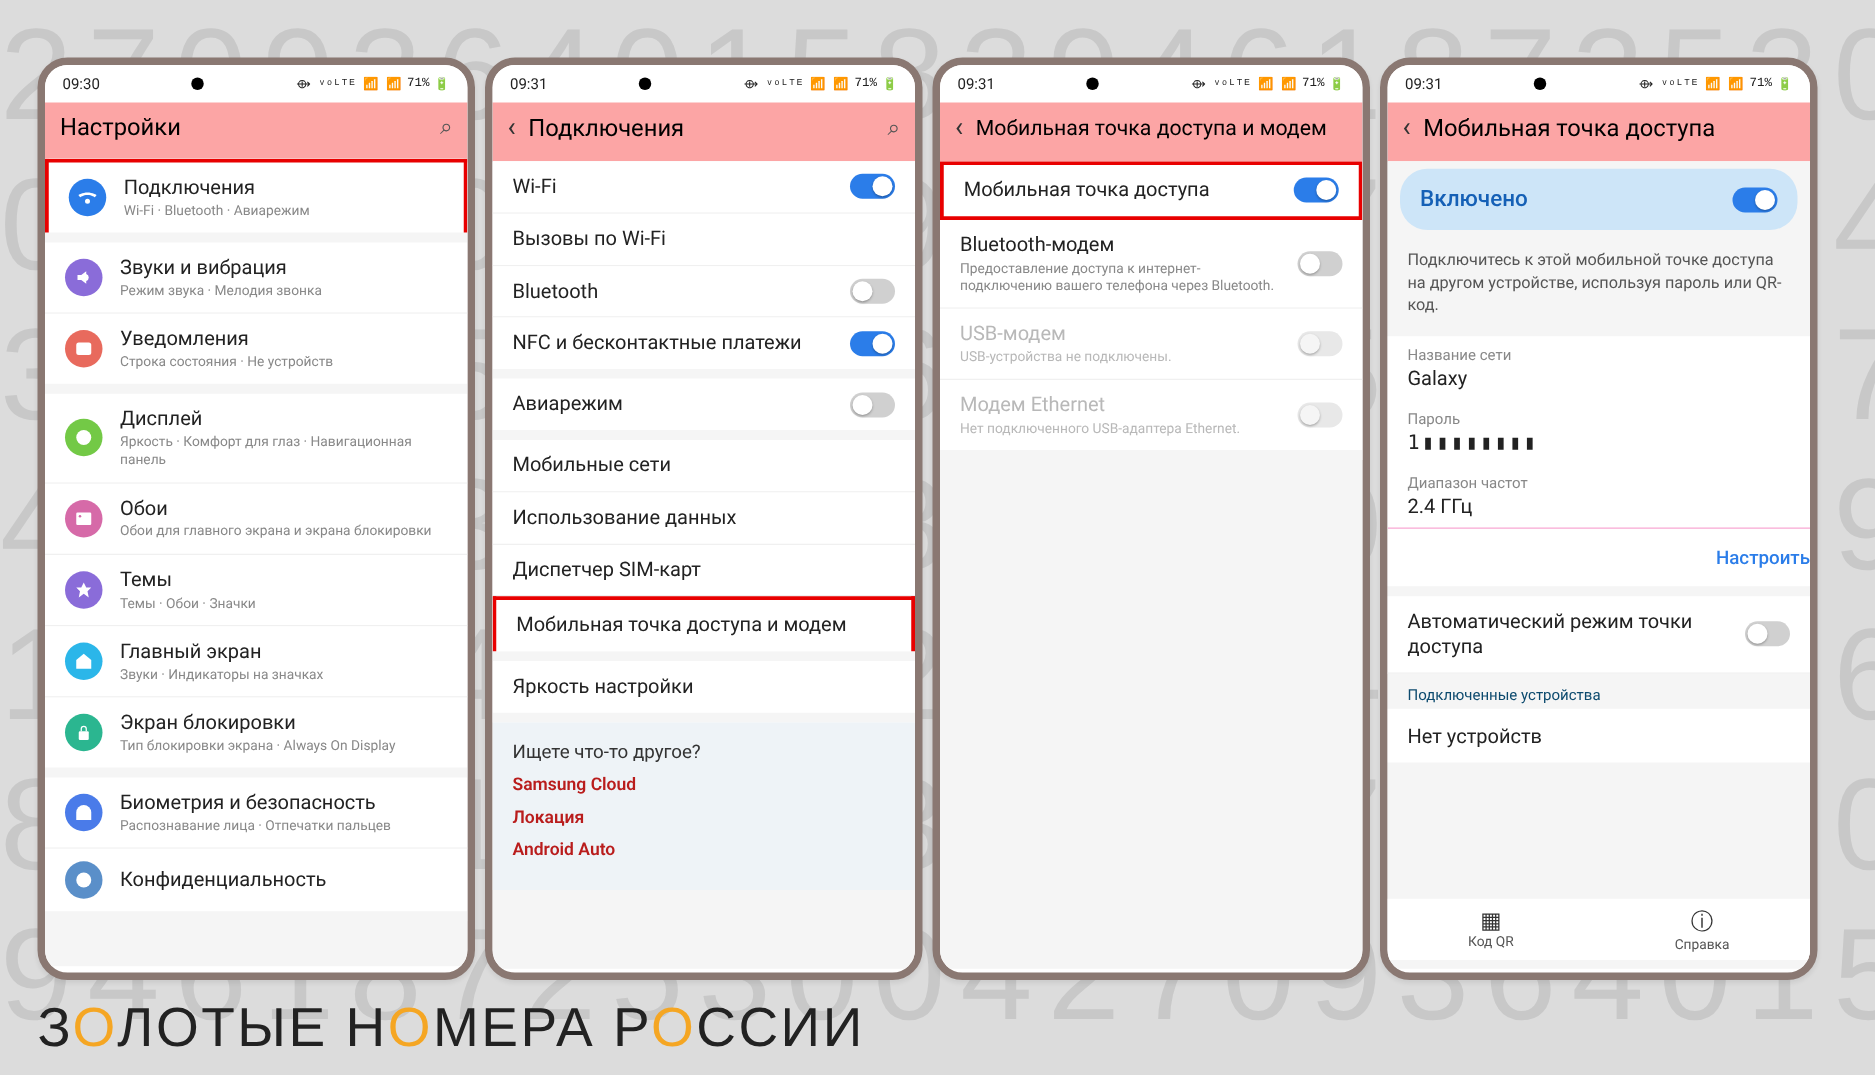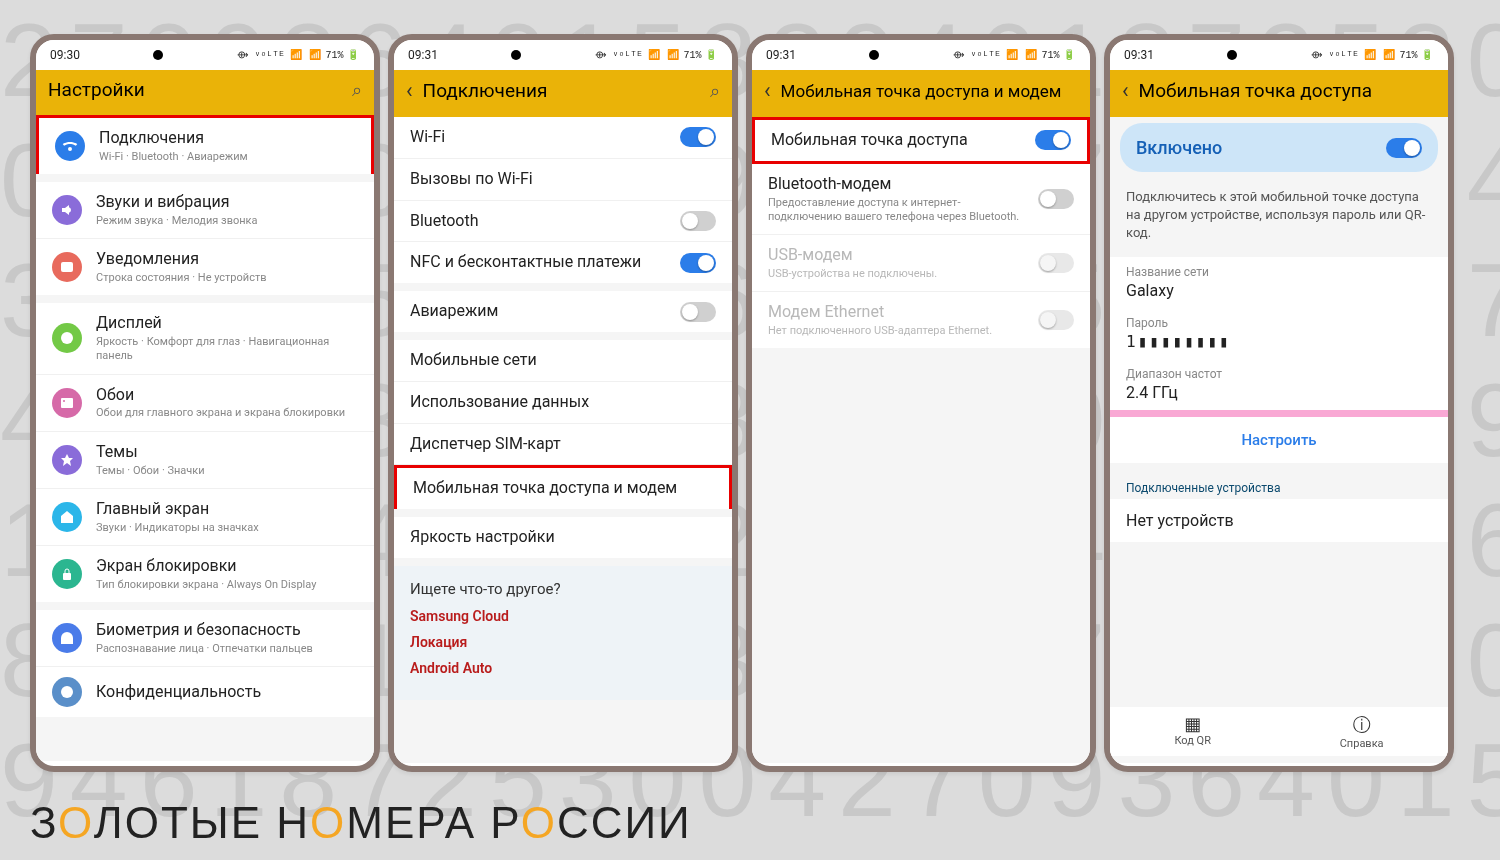--- a/index.html
+++ b/index.html
@@ -12,37 +12,37 @@
   position: relative;
 }
 .bg-numbers {
   position: absolute; inset: 0;
   font-size: 104px; font-weight: 300; color: #c8c8c8;
   letter-spacing: 12px; line-height: 120px;
   z-index: 0; overflow: hidden; white-space: nowrap;
   font-family: Arial, sans-serif;
 }
 .bg-numbers div { height: 120px; }
-.phones { position: relative; z-index: 1; display: flex; gap: 8px; padding: 34px 30px 0; }
+.phones { position: relative; z-index: 1; display: flex; gap: 8px; padding: 34px 30px 0; margin-top: 12px; }
 .phone {
   width: 350px; height: 738px;
   background: #fff; border-radius: 24px;
   border: 6px solid #8a7872;
   overflow: hidden; position: relative;
   box-shadow: 0 2px 4px rgba(0,0,0,.08);
 }
 .statusbar {
   height: 30px; display: flex; align-items: center; justify-content: space-between;
   padding: 0 14px; font-size: 12px; color: #222; background:#fff;
 }
 .statusbar .right { display: flex; align-items: center; gap: 4px; font-size: 10px; font-family: Liberation Mono, monospace; }
 .camera-hole { width: 10px; height: 10px; background:#000; border-radius:50%; }
 .header {
   display: flex; align-items: center; padding: 8px 12px 14px; gap: 10px;
-  background:#eab308;
+  background:#fca5a5;
 }
 .header .back { font-size: 22px; color:#333; }
 .header .title { font-size: 19px; font-weight: 400; flex:1; }
 .header .search { font-size: 18px; color:#555; }
 .settings-body { background:#f5f5f5; height: calc(100% - 80px); overflow:hidden; }
 .card { background:#fff; }
 .section { border-bottom: 8px solid #f5f5f5; }
 .item-row {
   display:flex; align-items:center; padding: 10px 16px; gap: 14px;
   border-bottom: 1px solid #f0f0f0; background:#fff; position:relative;
@@ -73,21 +73,21 @@
 .disabled-text { color:#b8b8b8; }
 .s4-enabled {
   background:#cde5f8; margin: 6px 10px 8px; border-radius: 22px;
   padding: 14px 16px; display:flex; align-items:center; justify-content:space-between;
 }
 .s4-enabled .lbl { font-size:18px; color:#1560b6; font-weight:500; }
 .s4-note { padding: 8px 16px 14px; font-size:13px; color:#555; line-height:1.4; }
 .s4-field { padding: 8px 16px; }
 .s4-field .lbl { font-size:12px; color:#888; }
 .s4-field .val { font-size:16px; color:#222; margin-top:2px; }
-.s4-config { text-align:center; padding:14px 0; color:#2b7de9; font-size:15px; font-weight:500; border-top:7px solid #f9a8d4; }
+.s4-config { text-align:right; padding:14px 0; color:#2b7de9; font-size:15px; font-weight:500; border-top:1px solid #f9a8d4; }
 .s4-section-lbl { font-size:12px; color:#0c4a6e; padding: 10px 16px 4px; }
 .s4-bottom {
   position:absolute; bottom:10px; left:0; right:0;
   display:flex; justify-content:space-around; padding: 6px 0; background:#fff;
 }
 .s4-bottom .btn { text-align:center; font-size:11px; color:#555; }
 .s4-bottom .btn .ic { font-size:18px; color:#333; }
 .footer-brand {
   position:absolute; bottom:12px; left:30px; z-index:2;
   font-size: 44px; font-weight:400; letter-spacing:2px;
@@ -412,20 +412,28 @@
         <div class="lbl">Пароль</div>
         <div class="val" style="font-family:monospace;letter-spacing:2px">1▮▮▮▮▮▮▮▮</div>
       </div>
       <div class="s4-field">
         <div class="lbl">Диапазон частот</div>
         <div class="val">2.4 ГГц</div>
       </div>
       <div class="s4-config">Настроить</div>
     </div>
     <div style="height:8px"></div>
+    <div class="item-row">
+      <div class="item-text">
+            <div class="item-title">Автоматический режим точки доступа</div>
+          </div>
+      <span class="toggle off">
+            <span class="knob"></span>
+          </span>
+    </div>
     <div class="s4-section-lbl">Подключенные устройства</div>
     <div class="simple-row no-border">Нет устройств</div>
   </div>
   <div class="s4-bottom">
     <div class="btn">
       <div class="ic">▦</div>
       <div>Код QR</div>
     </div>
     <div class="btn">
       <div class="ic">ⓘ</div>

